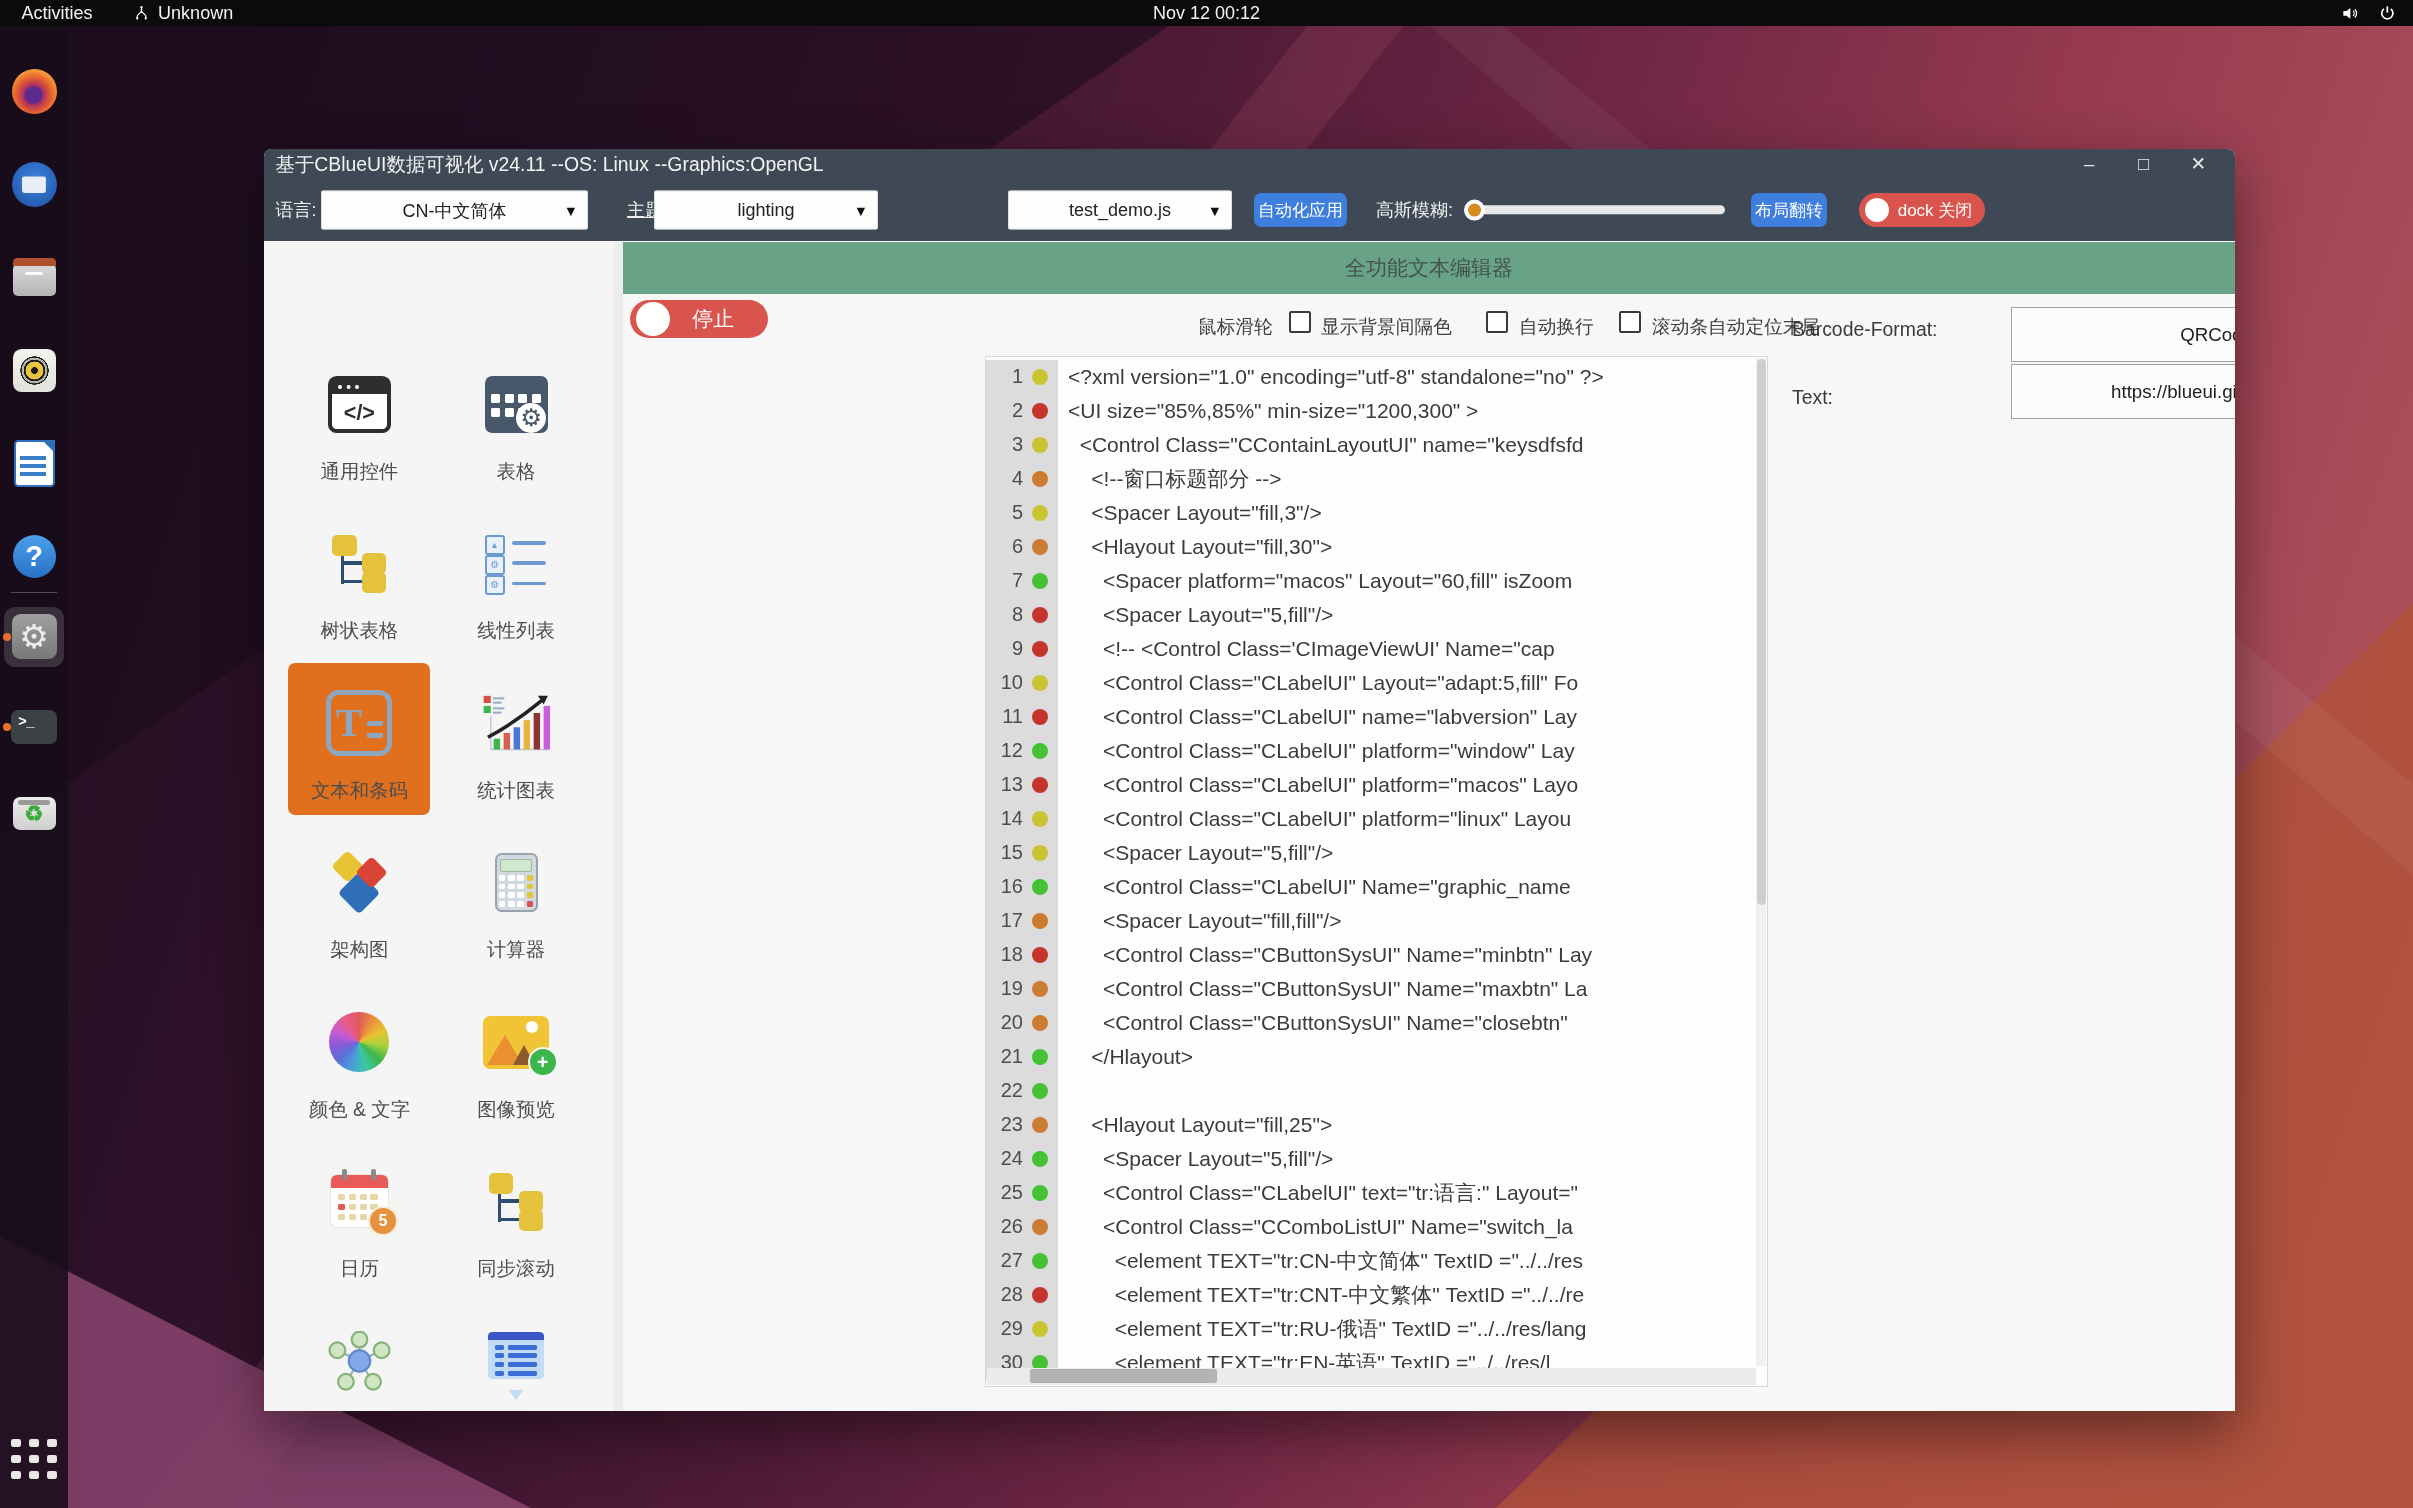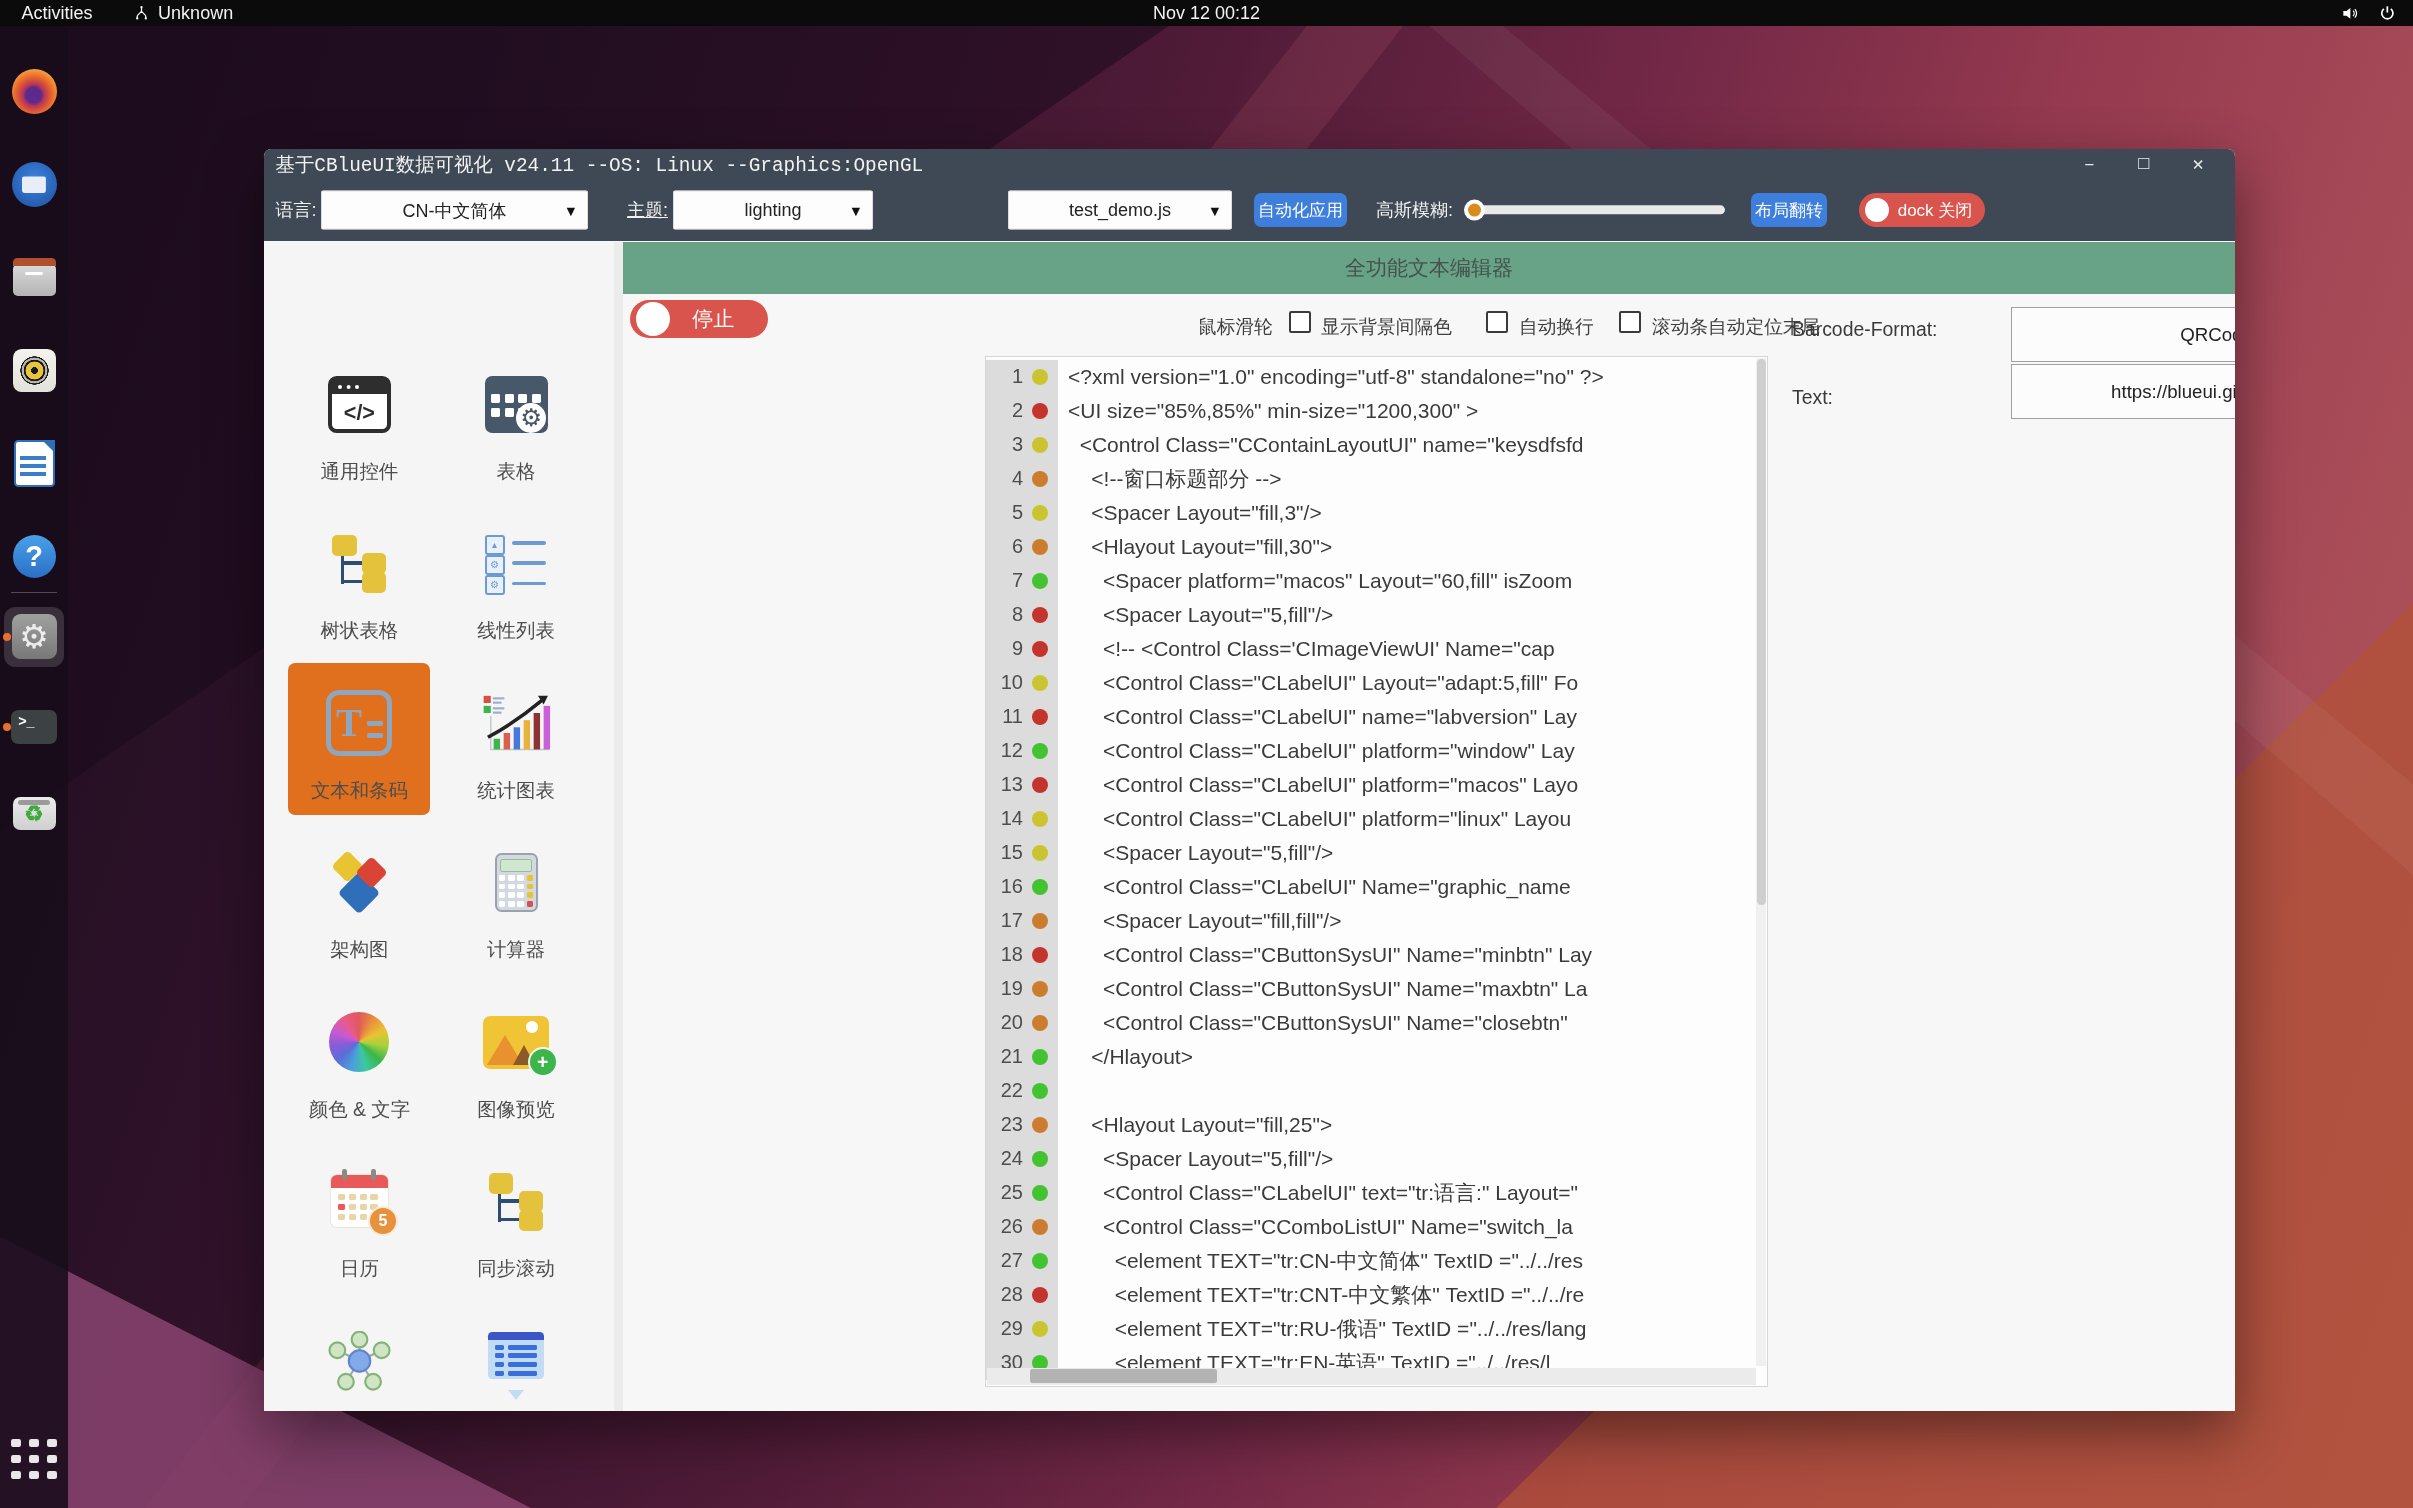--- a/index.html
+++ b/index.html
@@ -55,21 +55,21 @@
     display:flex;align-items:center;justify-content:center;color:#3cab3c;font-size:21.5px;font-weight:bold;}
   .dk-trash::before{content:"";position:absolute;top:2.9px;left:5.7px;right:5.7px;height:5px;background:#9a9a9a;border-radius:2.9px;}
   .dock-spacer{flex:1 1 auto;}
   .dk-grid{display:grid;grid-template-columns:repeat(3,10px);gap:8px;margin-bottom:29px;}
   .dk-grid i{width:10px;height:8px;background:#e8e8e8;border-radius:2.2px;display:block;}
 
   
   .appwin{position:absolute;left:264px;top:149px;width:1971px;height:1262px;border-radius:7.2px 7.2px 0 0;
     box-shadow:0 21.5px 57px rgba(0,0,0,.45);z-index:30;overflow:hidden;background:#f7f7f7;}
   .titlebar{position:absolute;left:0;top:0;right:0;height:30px;background:#3e4955;
-    display:flex;align-items:center;color:#f2f2f2;font-size:19.4px;padding-left:11.5px;box-sizing:border-box;font-family:Liberation Mono, monospace;}
+    display:flex;align-items:center;color:#f2f2f2;font-size:19.4px;padding-left:11.5px;box-sizing:border-box;}
   .wctrls{position:absolute;right:26px;top:0;height:30px;display:flex;align-items:center;gap:33px;color:#e8e8e8;font-size:18.7px;}
   .wctrl{width:21.5px;text-align:center;cursor:default;}
 
   .toolbar{position:absolute;left:0;top:30px;right:0;height:62px;background:#3e4955;}
   .tlabel{position:absolute;top:50%;transform:translateY(-50%);color:#f0f0f0;font-size:18px;}
   .tselect{position:absolute;top:50%;transform:translateY(-50%);height:39px;background:#fdfdfd;border-radius:2.2px;
     display:flex;align-items:center;justify-content:center;font-size:18px;color:#222;box-shadow:inset 0 0 0 0.7px #cfcfcf;}
   .tselect .caret{position:absolute;right:10px;font-size:14.4px;color:#111;}
   .tbtn{position:absolute;top:50%;transform:translateY(-50%);height:34px;background:#3e7edd;border-radius:7.2px;
     color:#fff;font-size:17px;display:flex;align-items:center;justify-content:center;padding:0 4px;box-sizing:border-box;}
@@ -285,21 +285,21 @@
     </div>
   </div>
 
   <div class="toolbar">
     <span class="tlabel" style="left:11.5px;">语言:</span>
     <div class="tselect" style="left:57px;width:267px;">
       <span>CN-中文简体</span>
       <span class="caret">▼</span>
     </div>
     <span class="tlabel" style="left:363px;text-decoration:underline;">主题:</span>
-    <div class="tselect" style="left:409px;width:200px;text-align:right;">
+    <div class="tselect" style="left:390px;width:224px;text-align:right;">
       <span>lighting</span>
       <span class="caret">▼</span>
     </div>
     <div class="tselect" style="left:744px;width:224px;">
       <span>test_demo.js</span>
       <span class="caret">▼</span>
     </div>
     <div class="tbtn" style="left:990px;">自动化应用</div>
     <span class="tlabel" style="left:1112px;">高斯模糊:</span>
     <div class="slider-track" style="left:1201px;">

